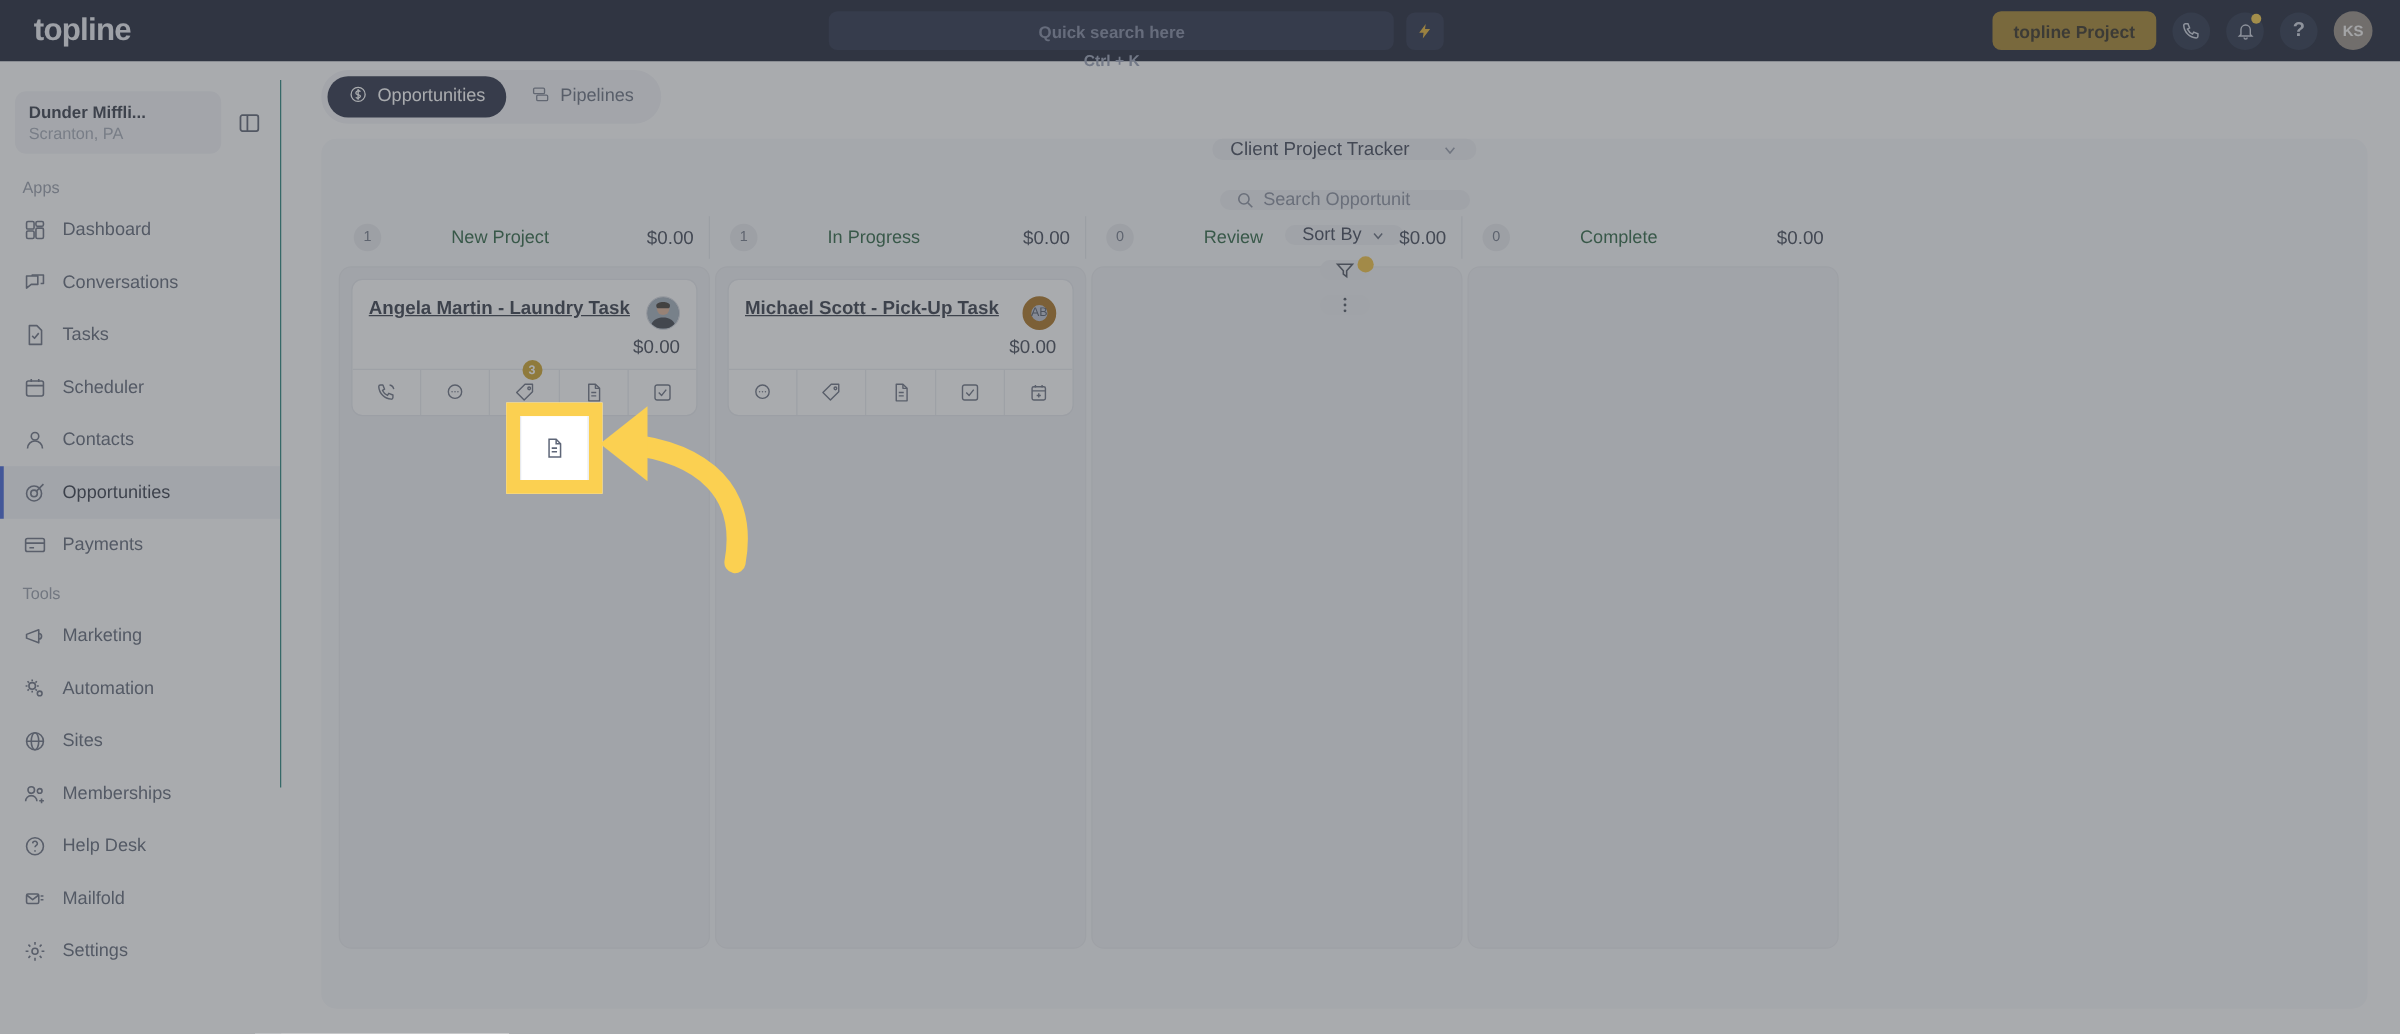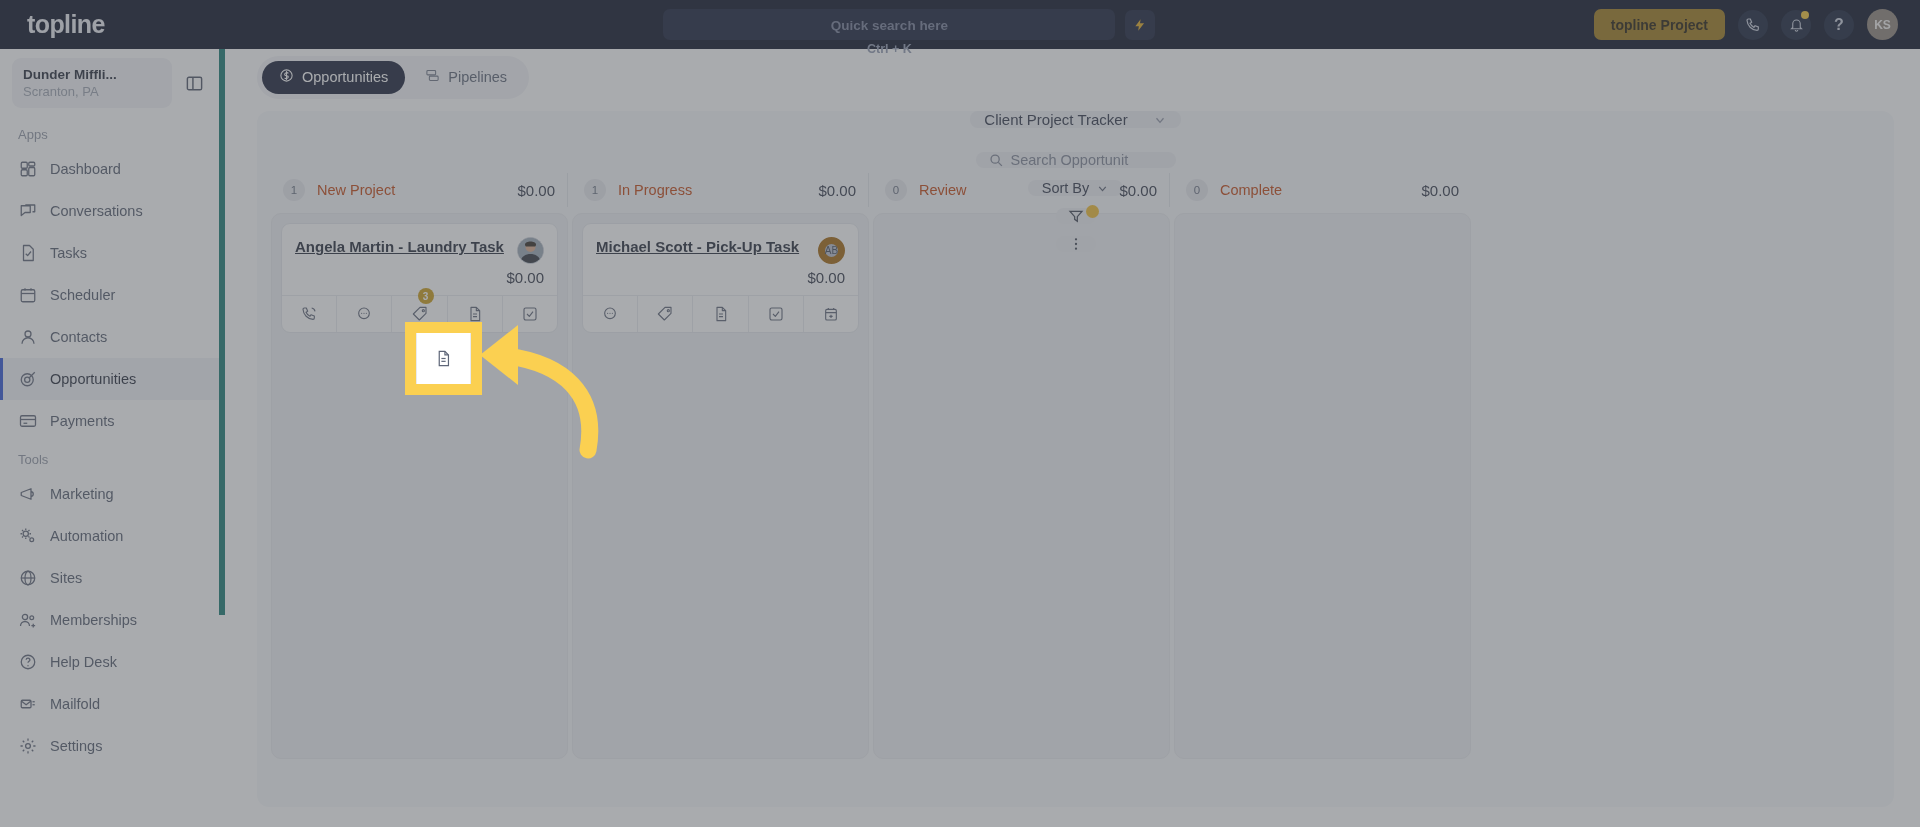--- a/index.html
+++ b/index.html
@@ -49,22 +49,22 @@
     border-radius: 50%; background: #f2c230;
   }
   #avatar-top {
     width: 31px; height: 31px; border-radius: 50%; background: #8b8075;
     display: flex; align-items: center; justify-content: center;
     color: #f2f0ee; font-size: 12px; font-weight: 700; cursor: pointer;
   }
 
   
   #sidebar {
-    position: absolute; top: 49px; left: 0; width: 225px; height: 566px;
-    background: #ffffff; border-right: 6px solid #0f766e;
+    position: absolute; top: 64px; left: 0; width: 225px; height: 566px;
+    background: #ffffff; border-right: 1px solid #0f766e;
     z-index: 20;
   }
   #loc-row { display: flex; align-items: center; padding: 9px 10px 9px 12px; gap: 7px; }
   #loc-switch {
     flex: 1; height: 50px; border-radius: 9px; background: #f2f3f6;
     display: flex; align-items: center; padding: 0 11px; cursor: pointer;
   }
   #loc-switch .txts { flex: 1; }
   #loc-name { font-size: 13.5px; font-weight: 700; color: #1f2433; line-height: 16px; }
   #loc-sub { font-size: 13px; color: #9aa0ad; line-height: 17px; }
@@ -147,21 +147,21 @@
   .col-head {
     height: 34px; display: flex; align-items: center; gap: 12px;
     padding: 0 12px; border-right: 1px solid #e2e5ea;
   }
   .col:last-child .col-head { border-right: none; }
   .count-chip {
     width: 22px; height: 22px; border-radius: 50%; background: #e6e8ed;
     display: flex; align-items: center; justify-content: center;
     font-size: 11.5px; color: #636b7c;
   }
-  .col-name { flex: 1; font-size: 14.5px; color: #c2410c; }
+  .col-name { flex: 1; font-size: 14.5px; color: #14532d; margin-left: 44px; }
   .col-sum { font-size: 15px; color: #2b3243; }
   .col-body {
     margin-top: 6px; background: #eff1f4; border-radius: 10px;
     height: 546px; padding: 9px; border: 1px solid #e8eaee;
   }
   .card {
     background: #ffffff; border: 1px solid #e4e7ec; border-radius: 9px;
     margin-bottom: 9px; overflow: hidden;
   }
   .card-top { padding: 13px 13px 9px 13px; }

